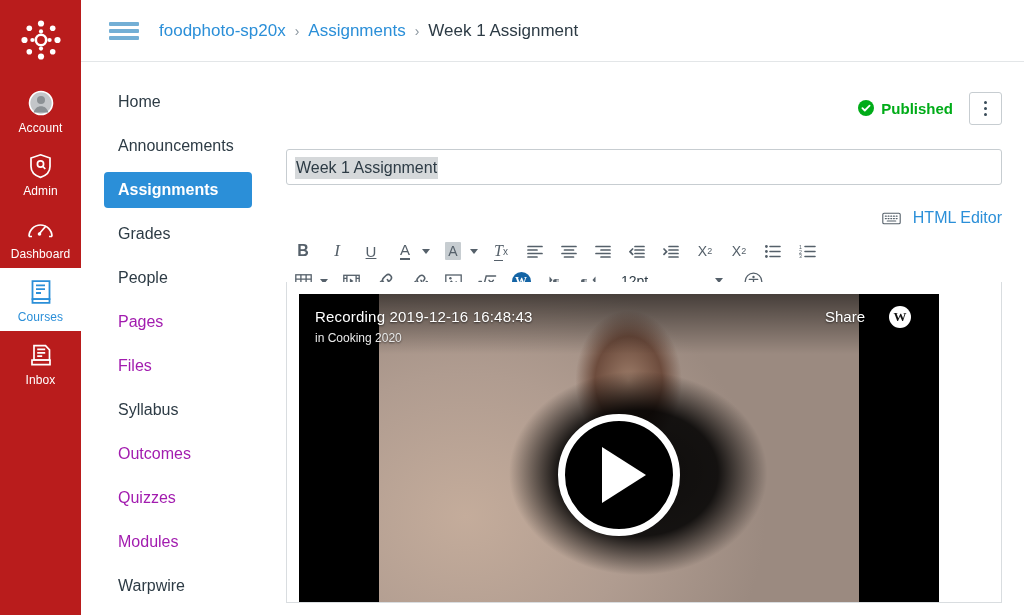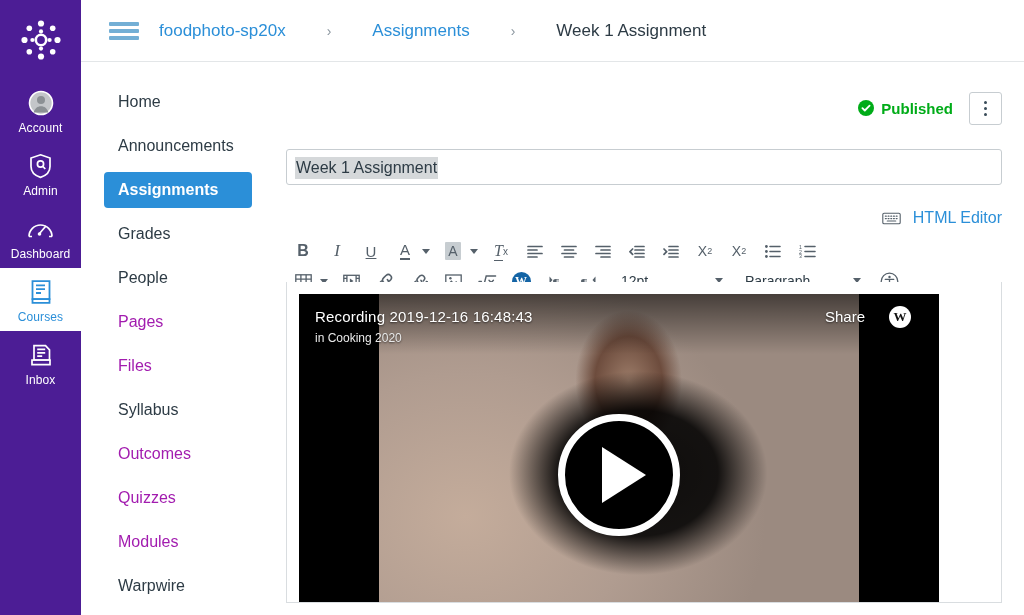--- a/index.html
+++ b/index.html
@@ -8,21 +8,21 @@
     overflow: hidden;
     font-family: "Liberation Sans", sans-serif;
     background: #ffffff;
     color: #2d3b45;
   }
 
   
   #global-nav {
     position: absolute; left: 0; top: 0;
     width: 81px; height: 615px;
-    background: #4c1d95;
+    background: #b91c1c;
     display: flex; flex-direction: column; align-items: center;
   }
   .canvas-logo {
     width: 46px; height: 46px; margin-top: 17px; margin-bottom: 16px;
     position: relative;
   }
   .gnav-item {
     width: 81px;
     padding: 9px 0 7px 0;
     display: flex; flex-direction: column; align-items: center;
@@ -48,21 +48,21 @@
     background: #ffffff;
     border-bottom: 1px solid #e3e6e8;
     display: flex; align-items: center;
   }
   #hamburger {
     width: 30px; height: 22px; margin-left: 28px; margin-right: 20px;
     display: flex; flex-direction: column; justify-content: space-between;
     cursor: pointer; padding: 2px 0;
   }
   #hamburger span { display:block; height: 4px; background: #73AFD5; border-radius: 1px; }
-  .crumbs { display: flex; align-items: center; font-size: 17px; gap: 32px; }
+  .crumbs { display: flex; align-items: center; font-size: 17px; }
   .crumb-link { color: #2B8FD8; text-decoration: none; cursor: pointer; }
   .crumb-cur  { color: #2d3b45; }
   .crumb-sep  { color: #8a959e; margin: 0 9px; font-size: 14px; }
 
   
   #course-nav {
     position: absolute; left: 104px; top: 84px;
     width: 148px;
   }
   .cnav-item {
@@ -506,24 +506,20 @@
       <svg width="17" height="15" fill="#55606a">
           <text x="0" y="12.5" font-size="13.5" font-family="Liberation Serif" fill="#55606a">¶</text>
           <path d="M14.5 2.5 11.5 6l3 3.5z"></path>
         </svg>
     </div>
 
     <div class="tb-sel" id="size-sel">
       <span>12pt</span>
       <span class="cv"></span>
     </div>
-    <div class="tb-sel" id="fmt-sel">
-      <span>Paragraph</span>
-      <span class="cv"></span>
-    </div>
     <div class="tb-btn">
       <svg width="19" height="19" fill="none" stroke="#55606a" stroke-width="1.3">
         <circle cx="9.5" cy="9.5" r="8.3"></circle>
         <circle cx="9.5" cy="5" r="1.2" fill="#55606a" stroke="none"></circle>
         <path d="M5.2 7.3h8.6M9.5 7.3v4M9.5 11.3 7 15.4M9.5 11.3 12 15.4" stroke-linecap="round"></path>
       </svg>
     </div>
   </div>
 </div>
 

